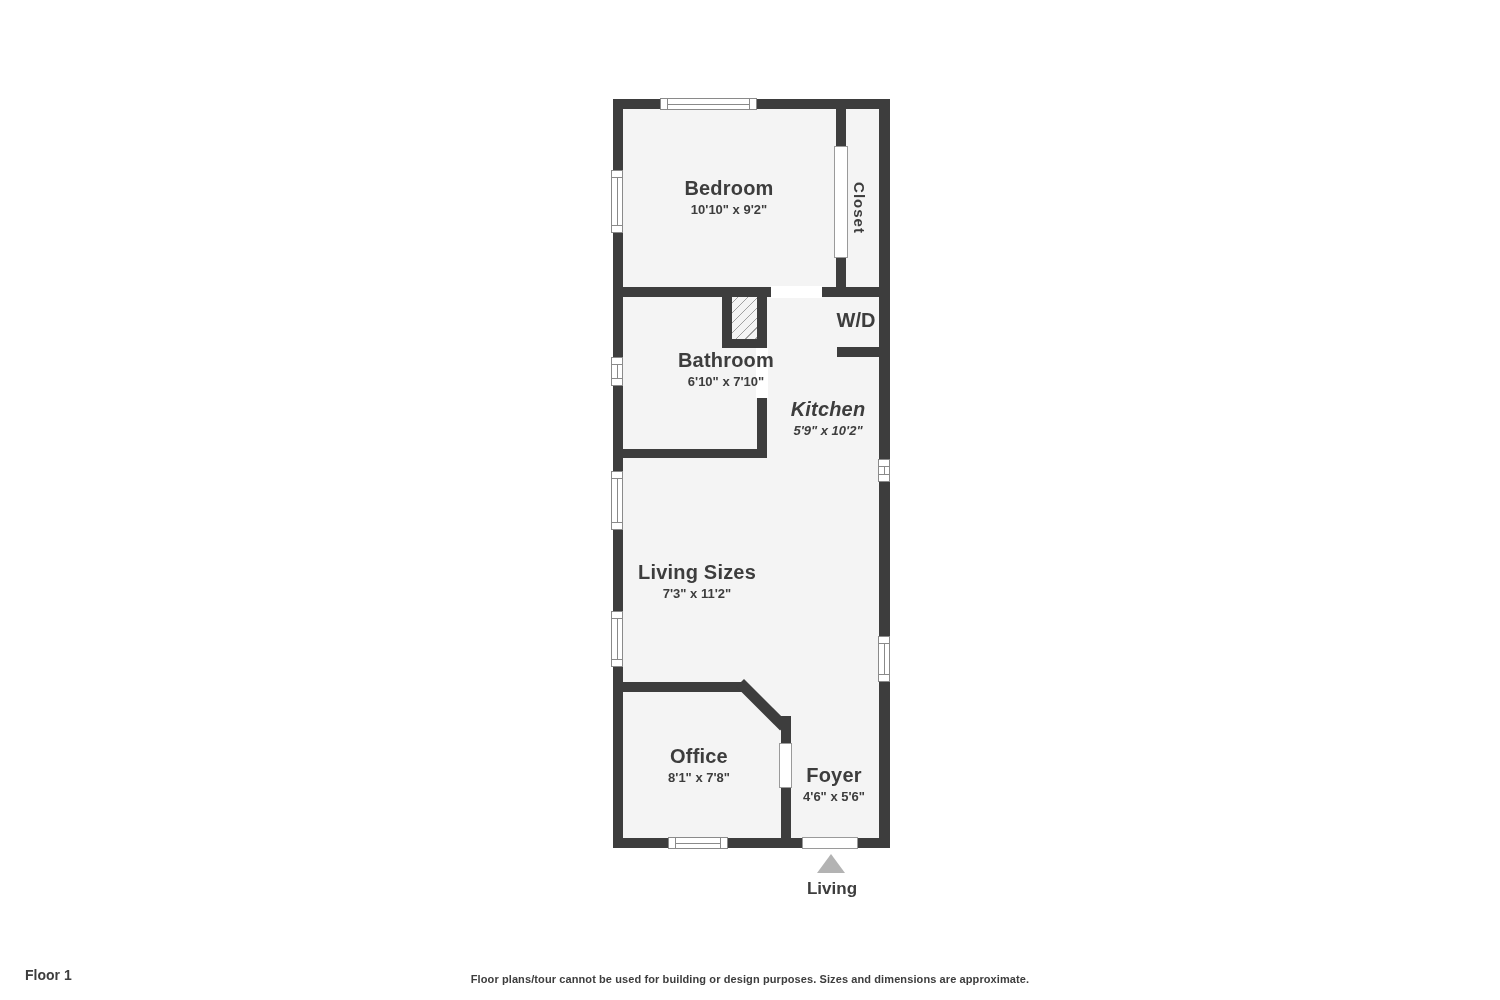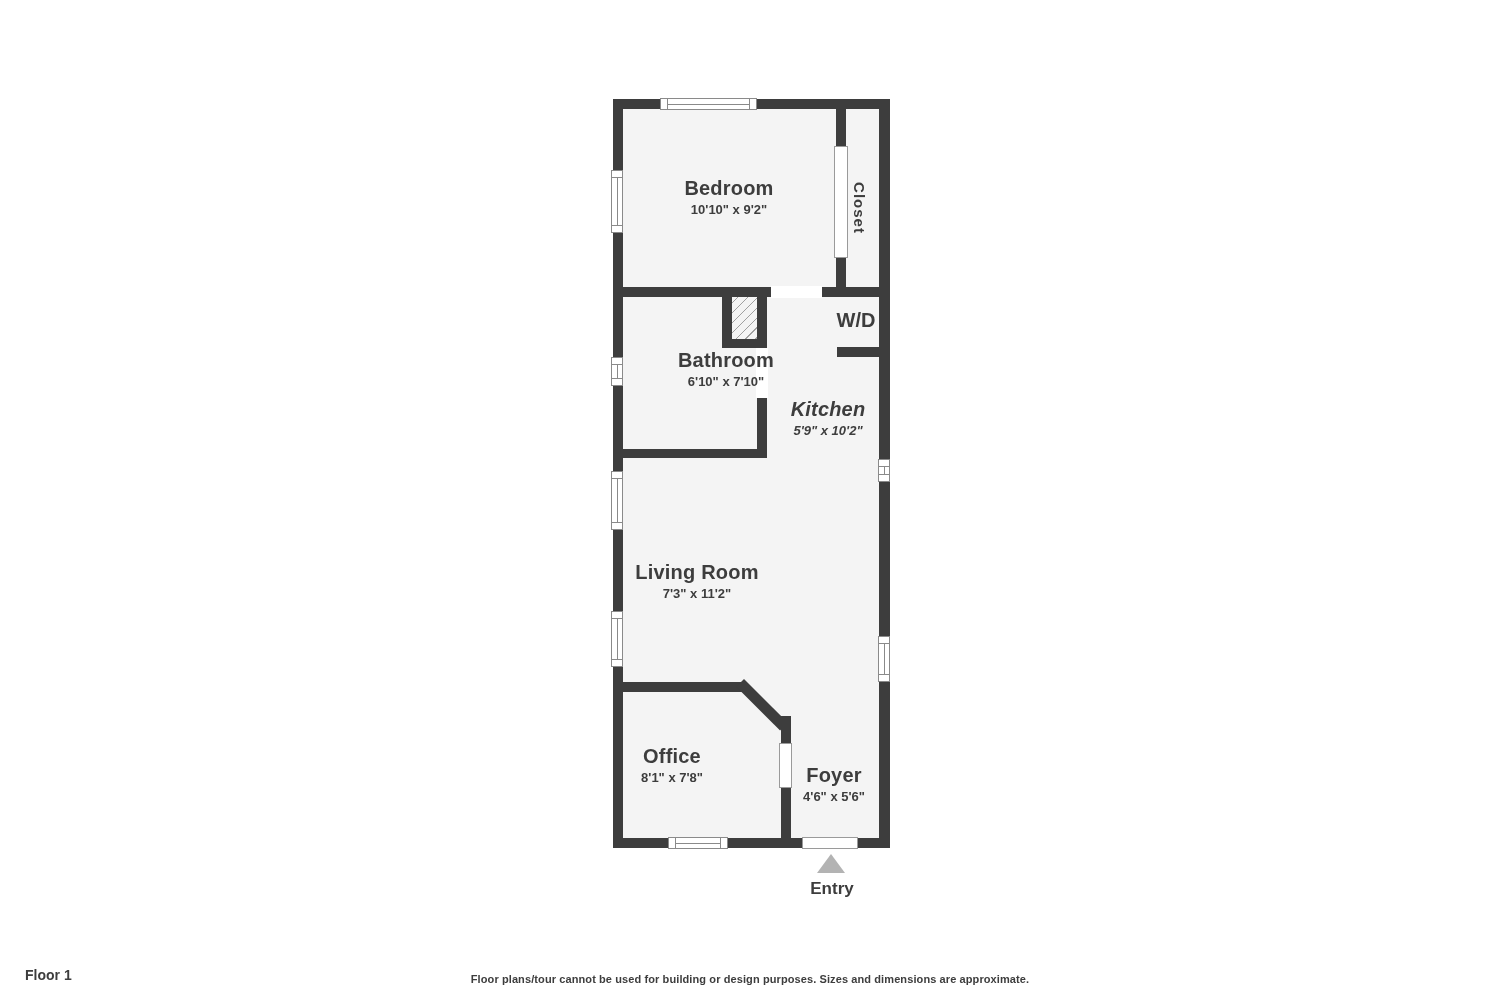--- a/index.html
+++ b/index.html
@@ -112,29 +112,29 @@
 <div class="abs wd-label" style="left:856px;top:320px;">W/D</div>
 <div class="abs room-label" style="left:685px;top:370px;margin-left:41px;">
   <div class="room-name">Bathroom</div>
   <div class="room-dims">6'10" x 7'10"</div>
 </div>
 <div class="abs room-label" style="left:828px;top:419px;font-style:italic;">
   <div class="room-name">Kitchen</div>
   <div class="room-dims">5'9" x 10'2"</div>
 </div>
 <div class="abs room-label" style="left:697px;top:582px;">
-  <div class="room-name">Living Room</div>
+  <div class="room-name">Living Sizes</div>
   <div class="room-dims">7'3" x 11'2"</div>
 </div>
-<div class="abs room-label" style="left:672px;top:766px;">
+<div class="abs room-label" style="left:699px;top:766px;">
   <div class="room-name">Office</div>
   <div class="room-dims">8'1" x 7'8"</div>
 </div>
 <div class="abs room-label" style="left:834px;top:785px;">
   <div class="room-name">Foyer</div>
   <div class="room-dims">4'6" x 5'6"</div>
 </div>
 
 <div class="abs entry-arrow" style="left:817px;top:854px;"></div>
-<div class="abs entry-label" style="left:832px;top:879px;">Entry</div>
+<div class="abs entry-label" style="left:832px;top:879px;">Living</div>
 
 <div class="abs floor-label" style="left:25px;top:967px;text-align:center;">Floor 1</div>
 <div class="abs disclaimer" style="top:973px;">Floor plans/tour cannot be used for building or design purposes. Sizes and dimensions are approximate.</div>
 
 </body></html>

